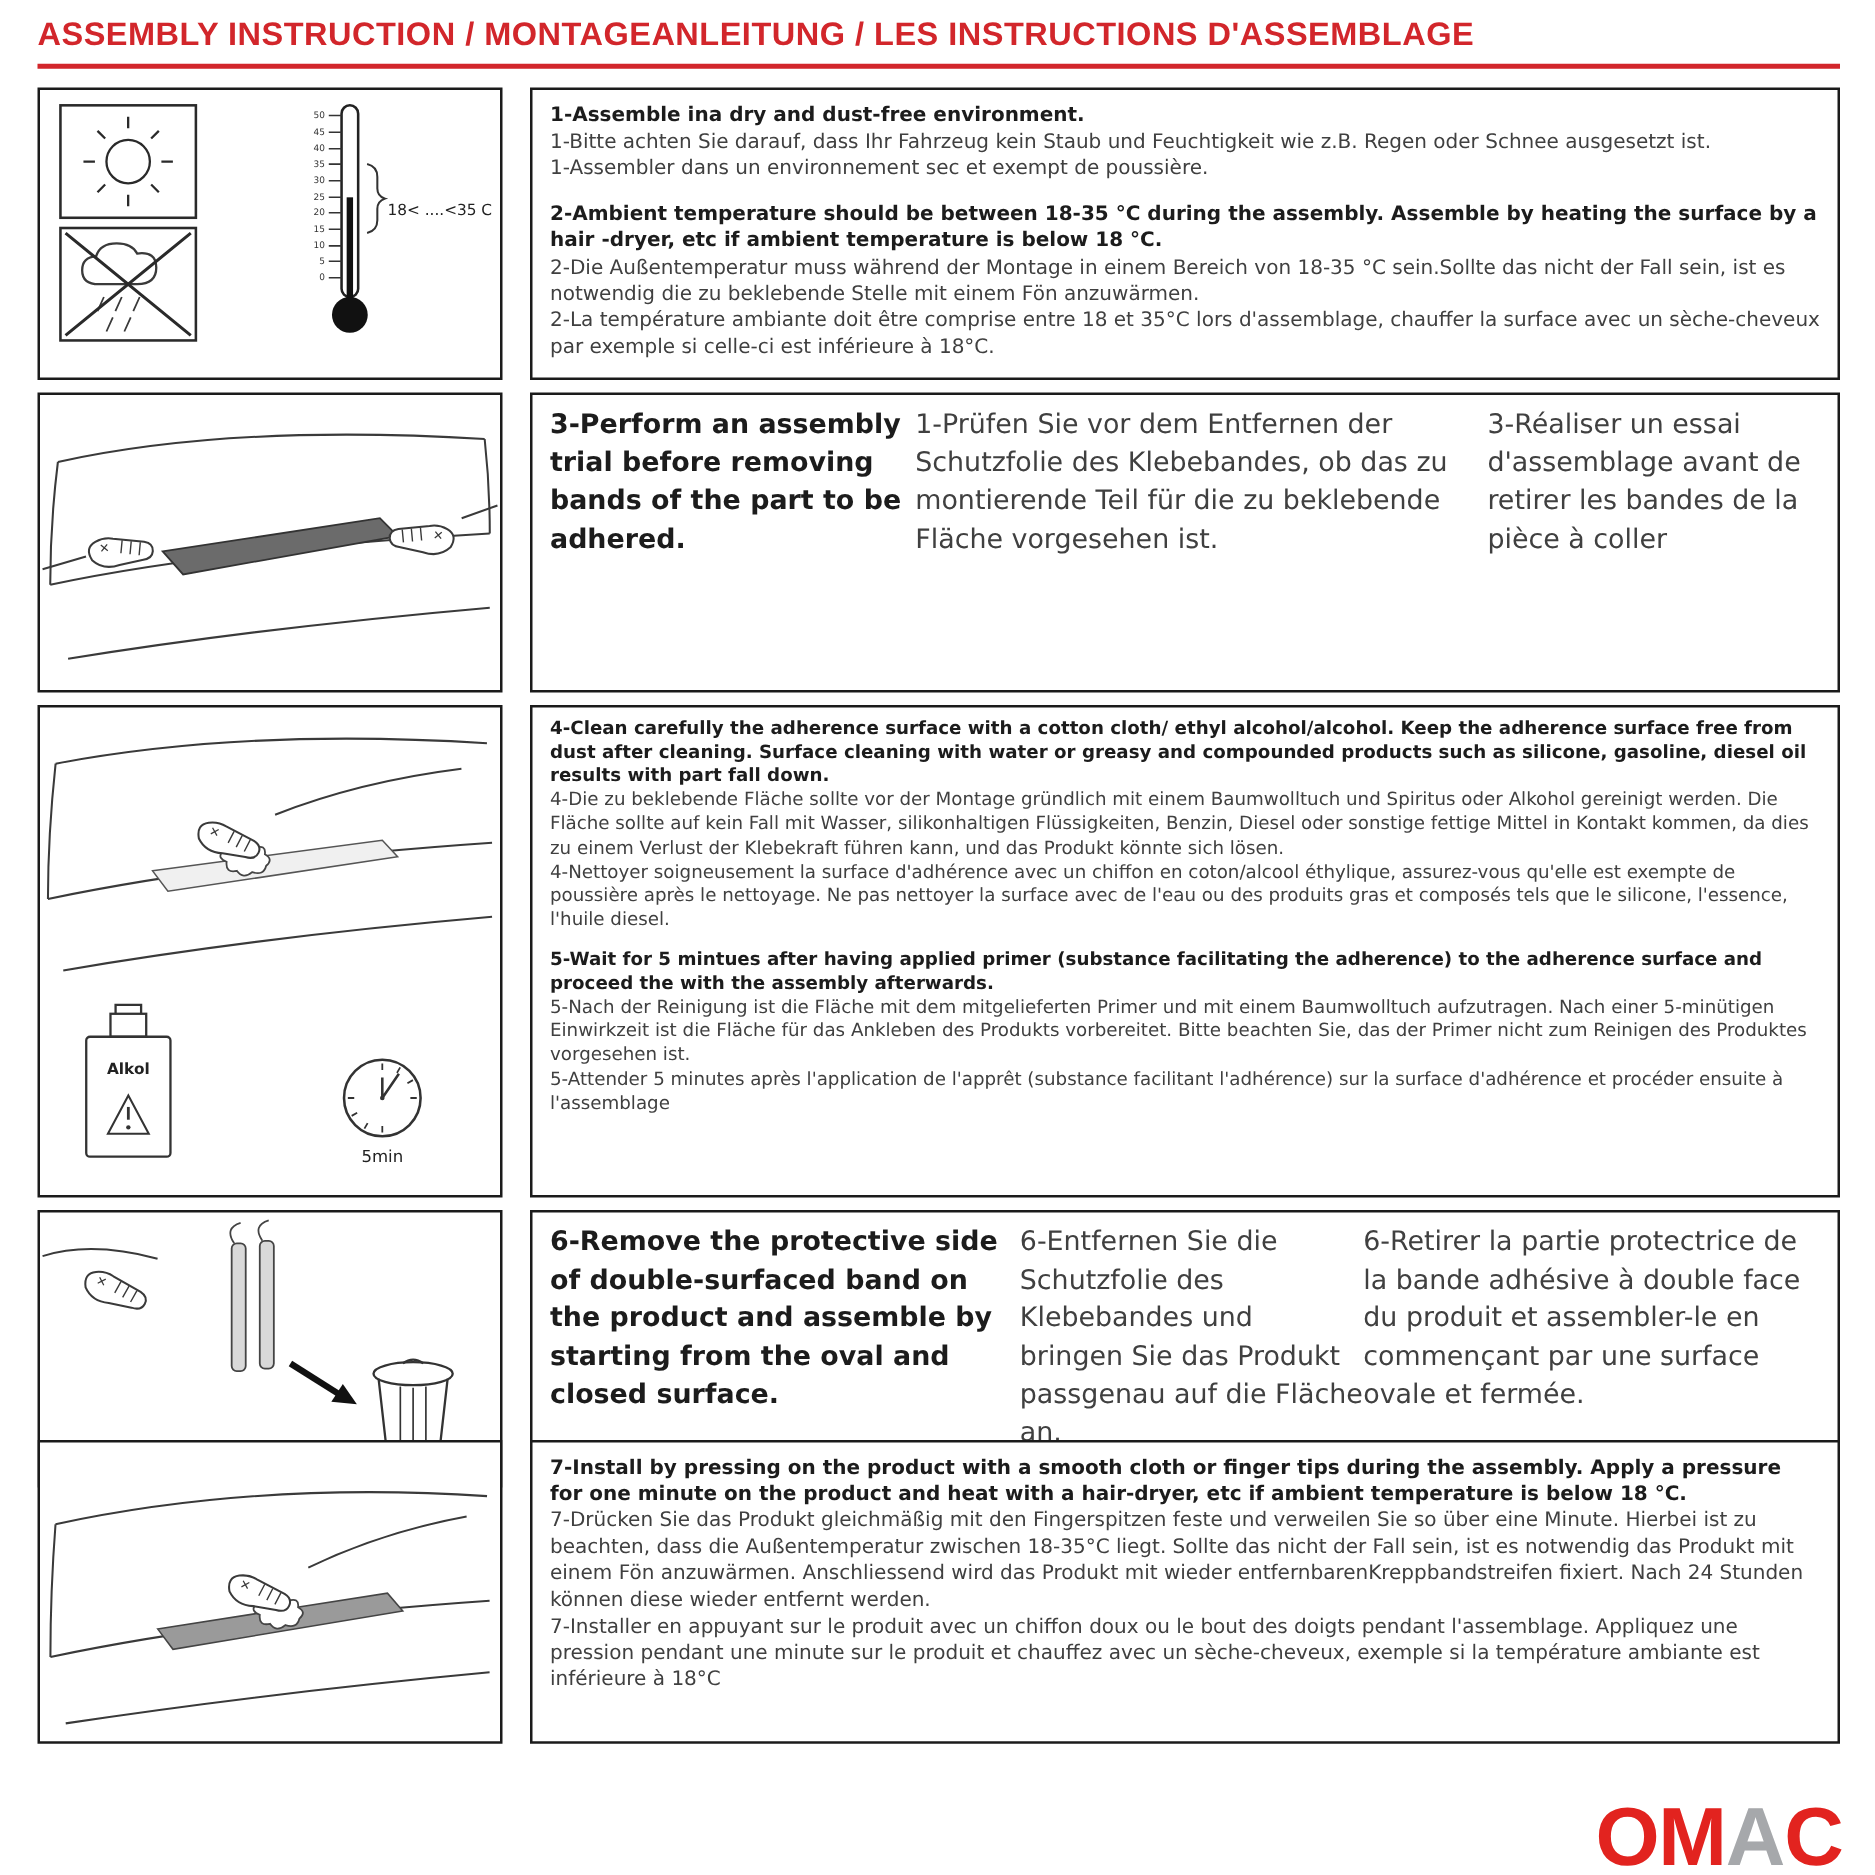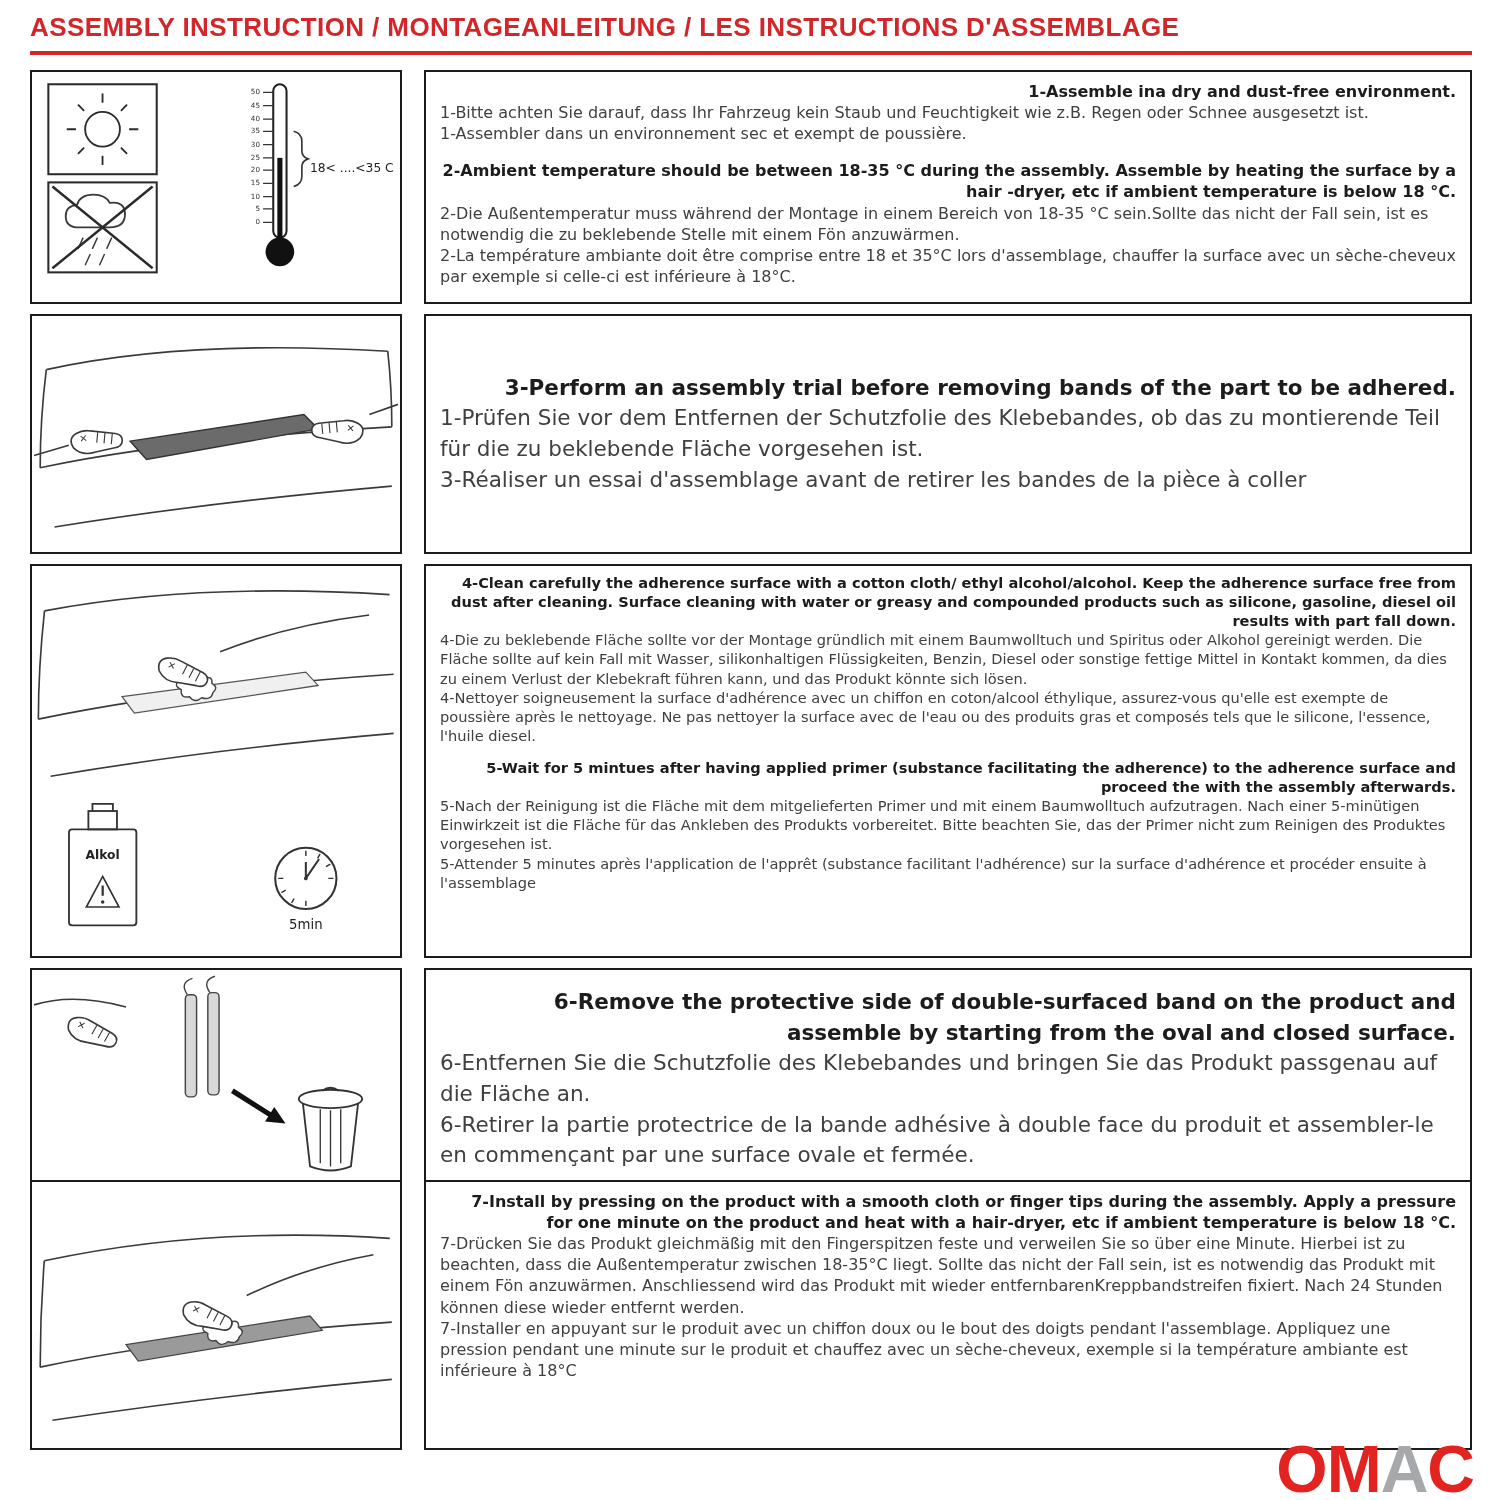--- a/index.html
+++ b/index.html
@@ -19,28 +19,28 @@
   .imgbox {
     flex:0 0 372px; width:372px; border:2px solid #1b1b1b; background:#fff;
     display:flex; justify-content:center; overflow:hidden;
   }
   .imgbox svg { width:100%; height:100%; }
   .textbox {
     flex:1; border:2px solid #1b1b1b; background:#fff;
     padding:9px 14px; overflow:hidden;
   }
   .textbox p { color:#404040; }
-  .textbox p.b { color:#1c1c1c; font-weight:700;text-align:right; }
+  .textbox p.b { color:#1c1c1c; font-weight:700; }
   .textbox p.gap { margin-top:16px; }
 
   .small p { font-size:16px; line-height:1.32; }
   .dense { padding-top:7px; }
   .dense p { font-size:14.6px; line-height:1.31; }
   .dense p.gap { margin-top:13px; }
-  .big { display:flex; flex-direction:column; justify-content:center; }
+  .big { display:flex; flex-direction:row; justify-content:center; }
   .big p { font-size:21.5px; line-height:1.42; }
 
   .logo {
     position:absolute; right:26px; top:1436px;
     font-family:"Liberation Sans", sans-serif; font-weight:800;
     font-size:66px; letter-spacing:-1px; line-height:1;
   }
   .logo .lr { color:var(--logo_red); }
   .logo .lg { color:var(--logo_gray); }
 
@@ -198,21 +198,21 @@
         </g>
       </svg>
     </div>
     <div class="textbox big">
       <p class="b">6-Remove the protective side of double-surfaced band on the product and assemble by starting from the oval and closed surface.</p>
       <p>6-Entfernen Sie die Schutzfolie des Klebebandes und bringen Sie das Produkt passgenau auf die Fläche an.</p>
       <p>6-Retirer la partie protectrice de la bande adhésive à double face du produit et assembler-le en commençant par une surface ovale et fermée.</p>
     </div>
   </div>
 
-  <div class="row" style="top:1180px;height:270px">
+  <div class="row" style="top:1152px;height:243px">
     <div class="imgbox">
       <svg viewBox="0 0 360 234">
         <g fill="none" stroke="#3a3a3a" stroke-width="1.6">
           <path d="M12 64 Q170 30 350 42"></path>
           <path d="M8 168 Q150 138 352 124"></path>
           <path d="M8 168 Q8 116 12 64"></path>
           <path d="M20 220 Q180 196 352 180"></path>
         </g>
         <polygon points="92,146 272,118 284,132 104,162" fill="#9a9a9a" stroke="#444" stroke-width="1.2"></polygon>
         <path d="M168 128 q5 -9 13 -4 q7 -7 13 0 q9 -3 8 5 q7 4 1 9 q-2 8 -11 5 q-7 6 -12 -1 q-9 2 -8 -7 q-7 -3 -4 -7 z" fill="#fff" stroke="#444" stroke-width="1.4"></path>

